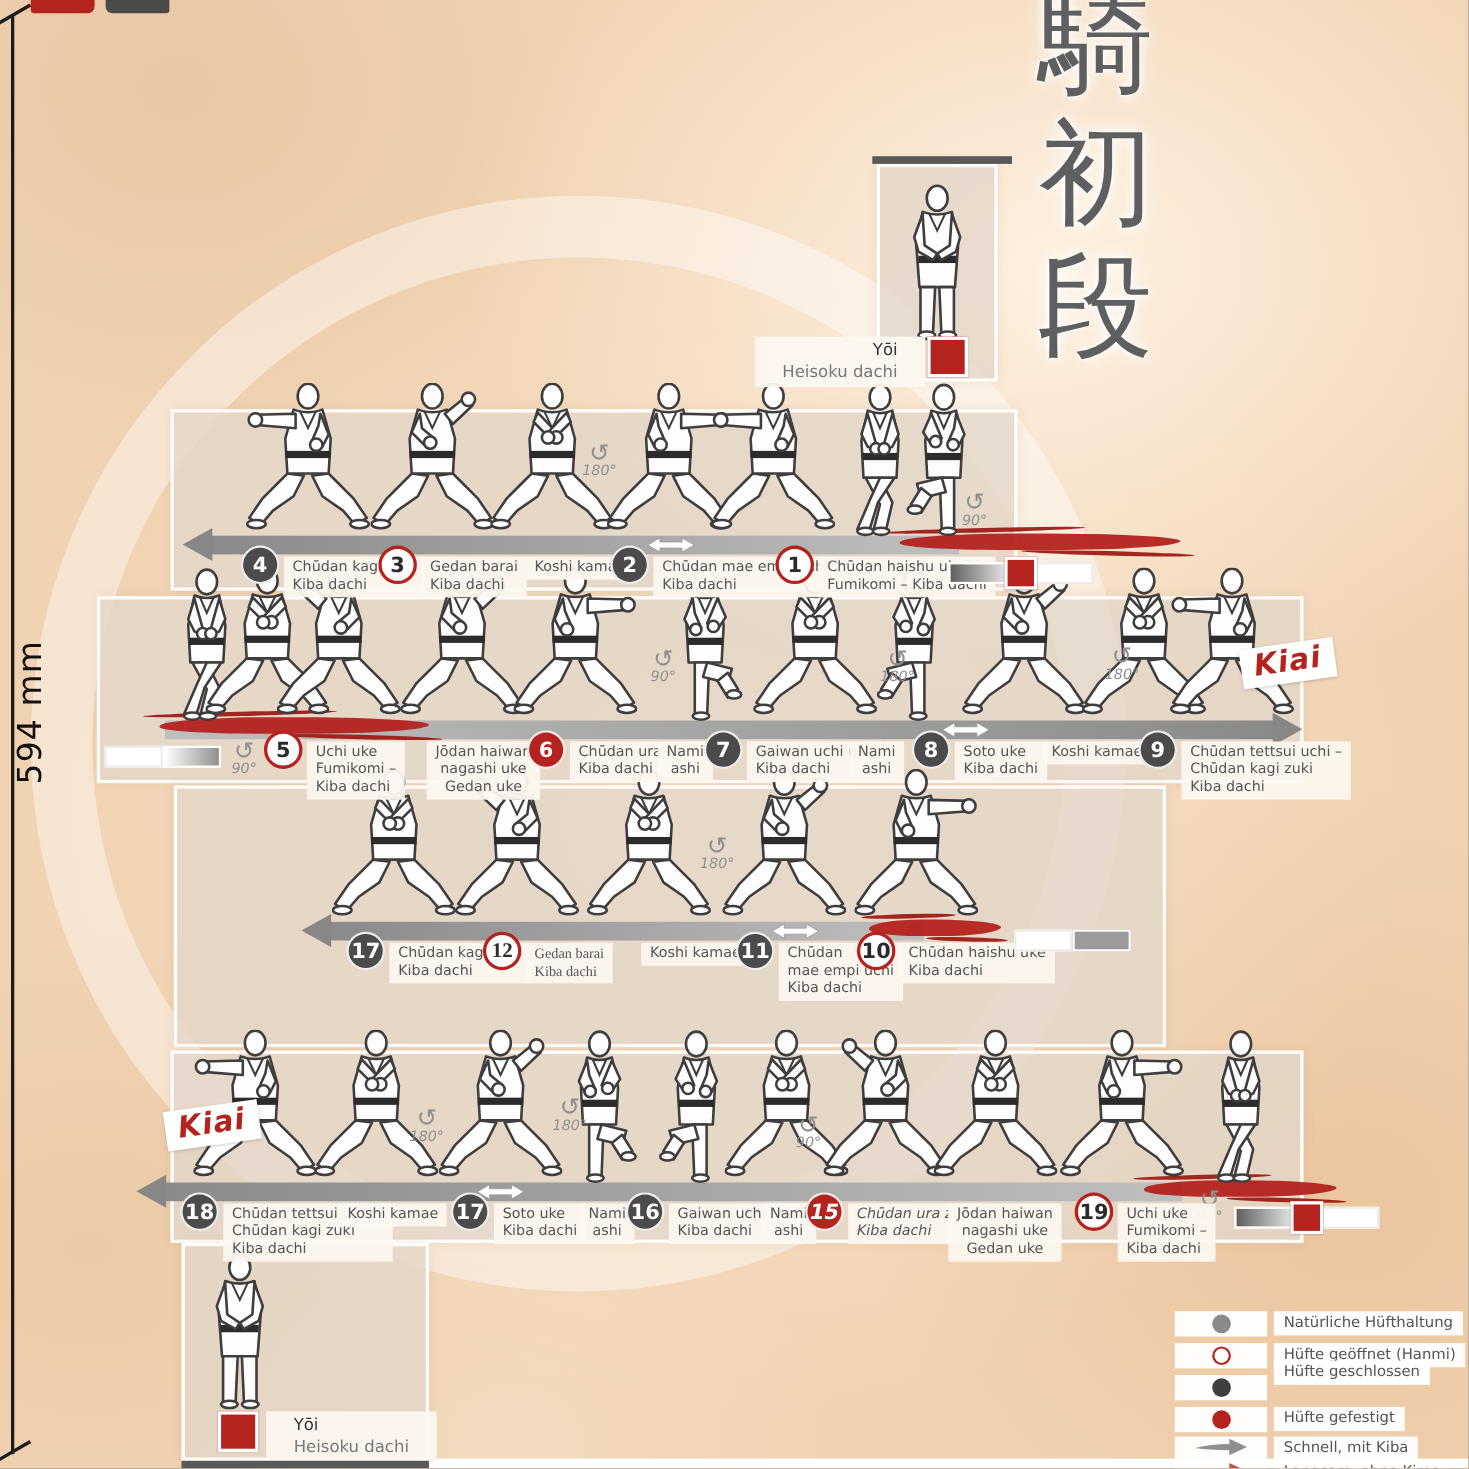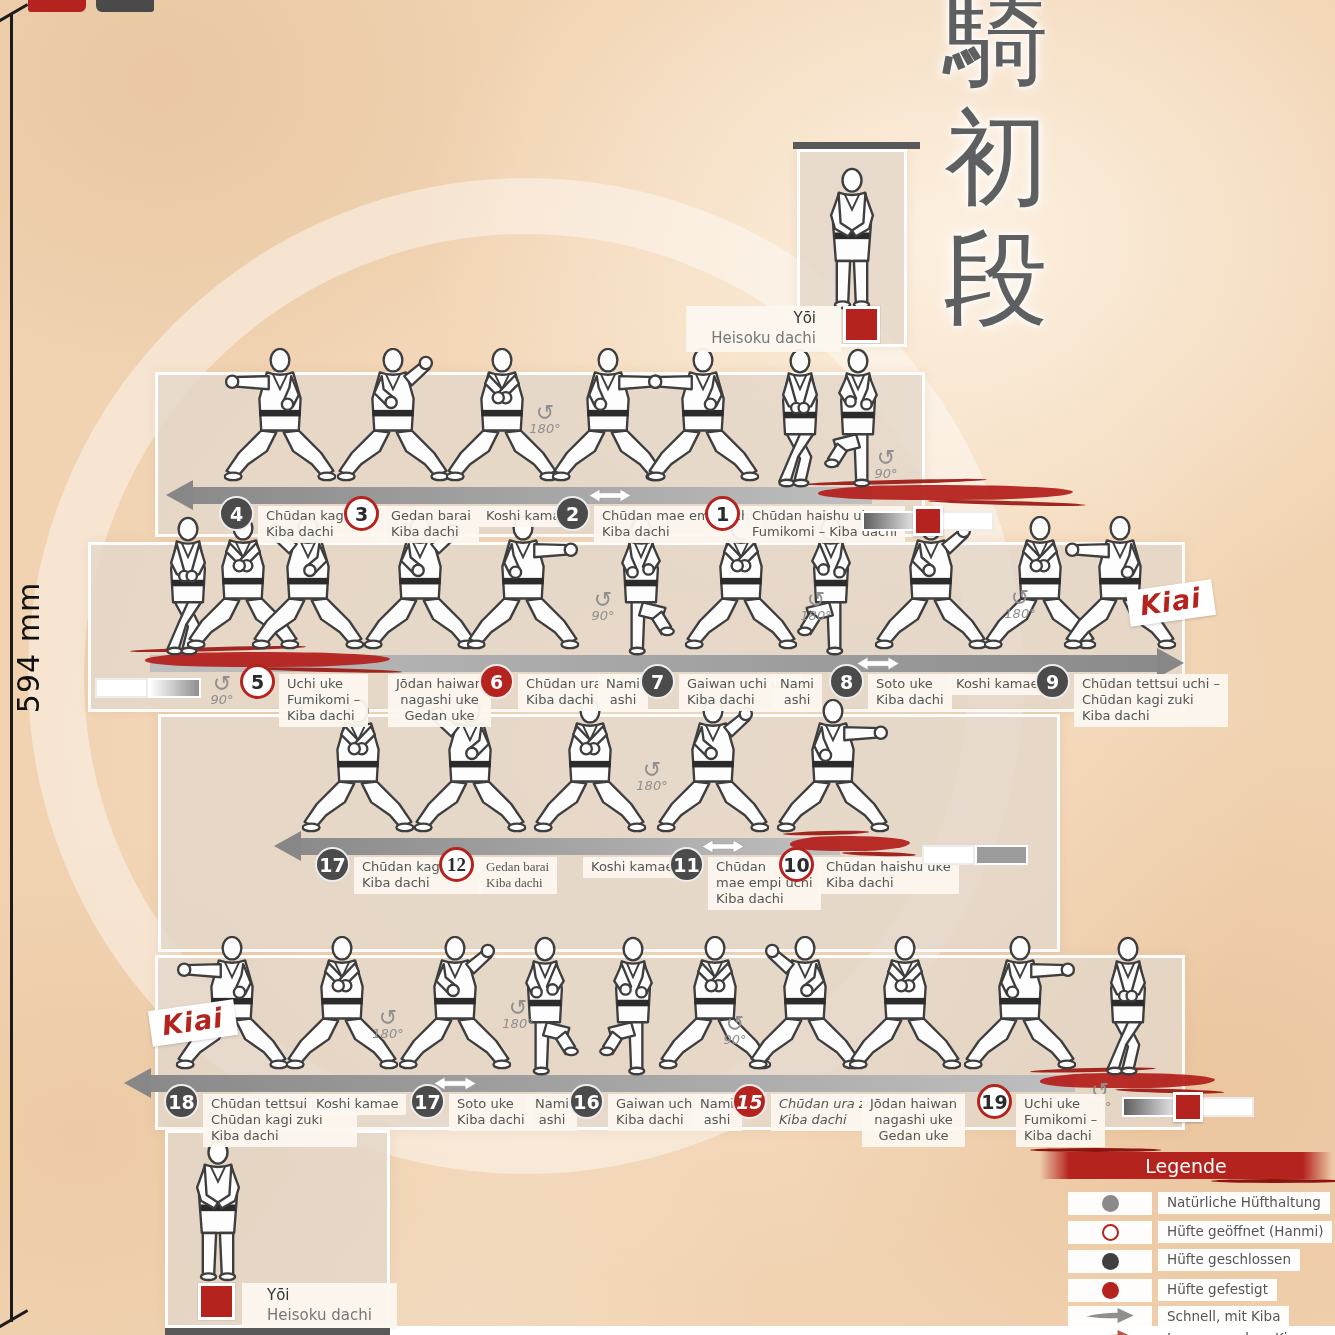--- a/index.html
+++ b/index.html
@@ -606,35 +606,32 @@
       <div class="panel" style="left: 165px; top: 1130px; width: 225px; height: 198px;"></div>
       <div class="fig" style="left: 161px; top: 1130px; width: 114px; height: 168px;"><svg viewBox="0 0 120 160">
           <use href="#fig-yoi"></use>
         </svg></div>
       <div class="sq" style="left: 198px; top: 1283px; width: 37px; height: 37px;"></div>
       <div class="yoi-lbl" style="left: 242px; top: 1283px;">
         <div class="l1">Yōi</div>
         <div class="l2">Heisoku dachi</div>
       </div>
       <div class="darkbar" style="left: 165px; top: 1328px; width: 225px; height: 7px;"></div>
-      <div class="legend-band" style="left: 1040px; top: 1152px; width: 292px; height: 27px;">
-        <span>Legende</span>
-      </div>
       <div class="leg-sym" style="left: 1068px; top: 1192px; width: 84px; height: 23px;">
         <span class="lc gray"></span>
       </div>
       <div class="leg-lbl" style="left: 1158px; top: 1192px;">Natürliche Hüfthaltung</div>
       <div class="leg-sym" style="left: 1068px; top: 1221px; width: 84px; height: 23px;">
         <span class="lc open"></span>
       </div>
       <div class="leg-lbl" style="left: 1158px; top: 1221px;">Hüfte geöffnet (Hanmi)</div>
       <div class="leg-sym" style="left: 1068px; top: 1250px; width: 84px; height: 23px;">
         <span class="lc dark"></span>
       </div>
-      <div class="leg-lbl" style="left: 1158px; top: 1237px; margin-top: 12px;">Hüfte geschlossen</div>
+      <div class="leg-lbl" style="left: 1158px; top: 1237px;">Hüfte geschlossen</div>
       <div class="leg-sym" style="left: 1068px; top: 1279px; width: 84px; height: 23px;">
         <span class="lc red"></span>
       </div>
       <div class="leg-lbl" style="left: 1158px; top: 1279px;">Hüfte gefestigt</div>
       <div class="leg-sym" style="left: 1068px; top: 1306px; width: 84px; height: 23px;">
         <span><svg viewBox="0 0 52 18" width="50" height="17">
             <path d="M1 10 Q16 6 34 6 L34 1 51 9 34 17 34 12 Q14 12 1 10 Z" fill="#8f8f8f"></path>
           </svg></span>
       </div>
       <div class="leg-lbl" style="left: 1158px; top: 1306px;">Schnell, mit Kiba</div>

